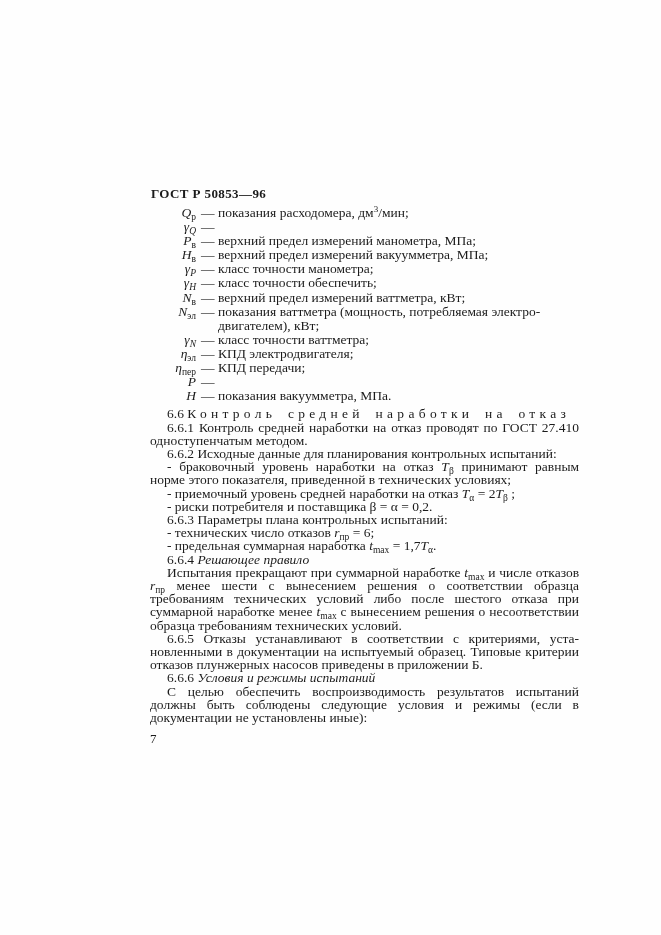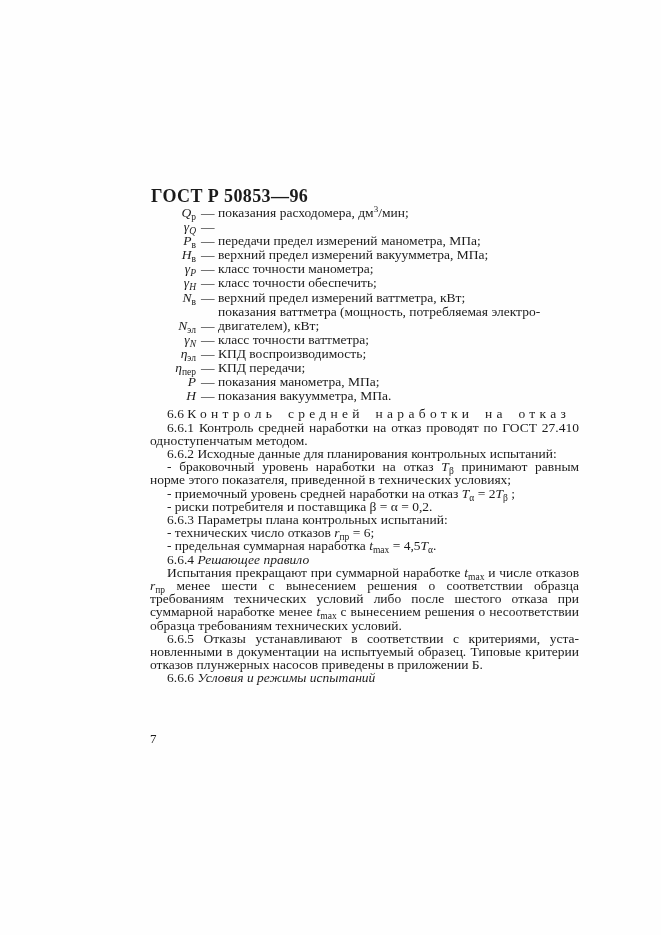--- a/index.html
+++ b/index.html
@@ -9,37 +9,37 @@
     height: 935px;
     background: #fefefe;
     overflow: hidden;
     font-family: "Liberation Serif", "DejaVu Serif", serif;
     color: #1b1b1b;
   }
   .doc-header {
     position: absolute;
     left: 151px;
     top: 186px;
-    font-size: 18px;
+    font-size: 13px;
     font-weight: bold;
     letter-spacing: 0.4px;
     white-space: nowrap;
   }
   .content {
     position: absolute;
     left: 150px;
     top: 206px;
     width: 429px;
   }
   
   .defs {
     font-size: 13.5px;
     line-height: 14.1px;
   }
-  .def-row { display: flex; align-items: flex-end; }
+  .def-row { display: flex; align-items: flex-start; }
   .def-sym {
     width: 46px;
     flex: 0 0 46px;
     text-align: right;
     padding-right: 5px;
     white-space: nowrap;
   }
   .def-dash { width: 17px; flex: 0 0 17px; text-align: left; }
   .def-desc { flex: 1 1 auto; }
   
@@ -77,21 +77,21 @@
           <span class="def-dash">—</span>
           <span class="def-desc"><span>показания расходомера, дм</span><sup>3</sup><span>/мин;</span></span>
         </div>
         <div class="def-row">
           <span class="def-sym"><span class="it">γ</span><sub class="it">Q</sub></span>
           <span class="def-dash">—</span>
         </div>
         <div class="def-row">
           <span class="def-sym"><span class="it">P</span><sub>в</sub></span>
           <span class="def-dash">—</span>
-          <span class="def-desc"><span>передачи предел измерений манометра, МПа;</span></span>
+          <span class="def-desc"><span>верхний предел измерений манометра, МПа;</span></span>
         </div>
         <div class="def-row">
           <span class="def-sym"><span class="it">H</span><sub>в</sub></span>
           <span class="def-dash">—</span>
           <span class="def-desc"><span>верхний предел измерений вакуумметра, МПа;</span></span>
         </div>
         <div class="def-row">
           <span class="def-sym"><span class="it">γ</span><sub class="it">P</sub></span>
           <span class="def-dash">—</span>
           <span class="def-desc"><span>класс точности манометра;</span></span>
@@ -112,48 +112,48 @@
           <span class="def-desc"><span>показания ваттметра (мощность, потребляемая электро­двигателем), кВт;</span></span>
         </div>
         <div class="def-row">
           <span class="def-sym"><span class="it">γ</span><sub class="it">N</sub></span>
           <span class="def-dash">—</span>
           <span class="def-desc"><span>класс точности ваттметра;</span></span>
         </div>
         <div class="def-row">
           <span class="def-sym"><span class="it">η</span><sub>эл</sub></span>
           <span class="def-dash">—</span>
-          <span class="def-desc"><span>КПД воспроизводимость;</span></span>
+          <span class="def-desc"><span>КПД электродвигателя;</span></span>
         </div>
         <div class="def-row">
           <span class="def-sym"><span class="it">η</span><sub>пер</sub></span>
           <span class="def-dash">—</span>
           <span class="def-desc"><span>КПД передачи;</span></span>
         </div>
         <div class="def-row">
           <span class="def-sym"><span class="it">P</span></span>
           <span class="def-dash">—</span>
-          <span class="def-desc"><span>показания манометра, МПа;</span></span>
         </div>
         <div class="def-row">
           <span class="def-sym"><span class="it">H</span></span>
           <span class="def-dash">—</span>
           <span class="def-desc"><span>показания вакуумметра, МПа.</span></span>
         </div>
       </div>
     <div class="paras">
         <p class="heading"><span>6.6 </span><span class="sp">Контроль средней наработки на отказ</span></p>
         <p class="body"><span>6.6.1 Контроль средней наработки на отказ проводят по ГОСТ 27.410 одноступенчатым методом.</span></p>
         <p class="body"><span>6.6.2 Исходные данные для планирования контрольных испыта­ний:</span></p>
         <p class="body"><span>- браковочный уровень наработки на отказ </span><span class="it">T</span><sub>β</sub><span> принимают равным норме этого показателя, приведенной в технических условиях;</span></p>
         <p class="body"><span>- приемочный уровень средней наработки на отказ </span><span class="it">T</span><sub>α</sub><span> = 2</span><span class="it">T</span><sub>β</sub><span> ;</span></p>
         <p class="body"><span>- риски потребителя и поставщика β = α = 0,2.</span></p>
         <p class="body"><span>6.6.3 Параметры плана контрольных испытаний:</span></p>
         <p class="body"><span>- технических число отказов </span><span class="it">r</span><sub>пр</sub><span> = 6;</span></p>
-        <p class="body"><span>- предельная суммарная наработка </span><span class="it">t</span><sub>max</sub><span> = 4,5</span><span class="it">T</span><sub>α</sub><span>.</span></p>
+        <p class="body"><span>- предельная суммарная наработка </span><span class="it">t</span><sub>max</sub><span> = 1,7</span><span class="it">T</span><sub>α</sub><span>.</span></p>
         <p class="body"><span>6.6.4 </span><span class="it">Решающее правило</span></p>
         <p class="body"><span>Испытания прекращают при суммарной наработке </span><span class="it">t</span><sub>max</sub><span> и числе отказов </span><span class="it">r</span><sub>пр</sub><span> менее шести с вынесением решения о соответствии об­разца требованиям технических условий либо после шестого отказа при суммарной наработке менее </span><span class="it">t</span><sub>max</sub><span> с вынесением решения о несо­ответствии образца требованиям технических условий.</span></p>
         <p class="body"><span>6.6.5 Отказы устанавливают в соответствии с критериями, уста­новленными в документации на испытуемый образец. Типовые кри­терии отказов плунжерных насосов приведены в приложении Б.</span></p>
         <p class="body"><span>6.6.6 </span><span class="it">Условия и режимы испытаний</span></p>
+        <p class="body"><span>С целью обеспечить воспроизводимость результатов испытаний должны быть соблюдены следующие условия и режимы (если в документации не установлены иные):</span></p>
       </div>
   </div>
   <div class="page-number">7</div>
 </div>
 
 </body></html>

